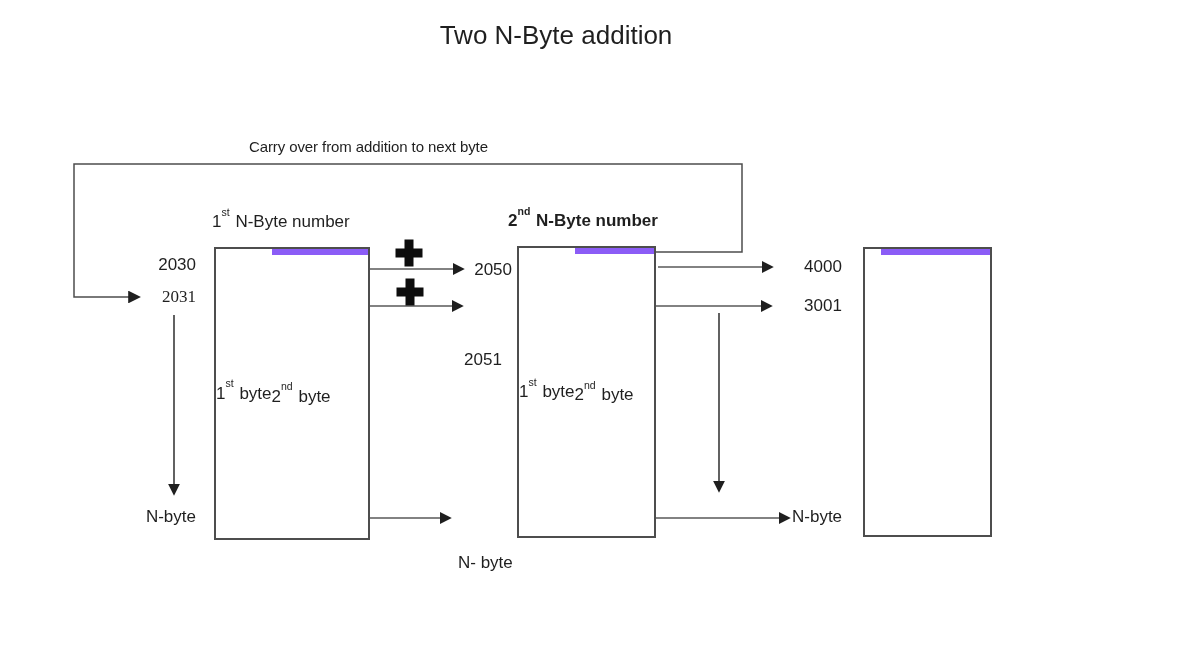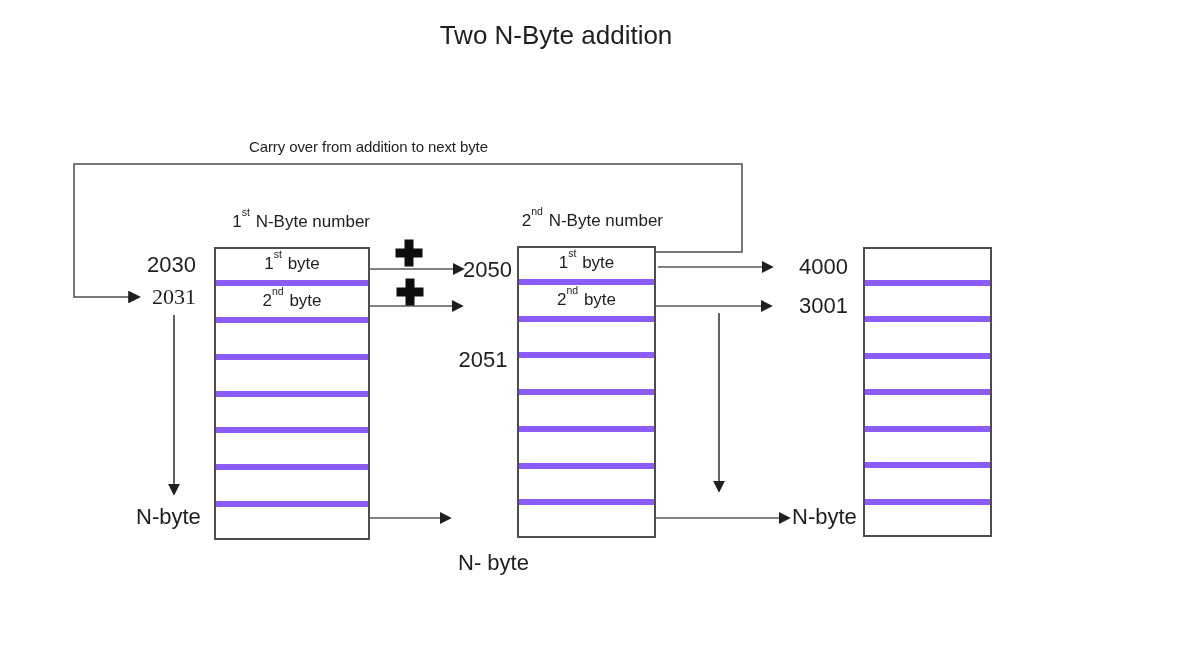--- a/index.html
+++ b/index.html
@@ -9,36 +9,36 @@
   }
   .abs { position:absolute; }
   .title {
     left:306px; width:500px; top:20px; text-align:center;
     font-size:26px; letter-spacing:0; white-space:nowrap;
   }
   .carry-label {
     left:249px; width:258px; top:138px; font-size:15px;
     letter-spacing:-0.1px; white-space:nowrap;
   }
-  .tbl-header { font-size:17px; white-space:nowrap; text-align:right; }
+  .tbl-header { font-size:17px; white-space:nowrap; text-align:left; }
   .h1 { left:212px; width:158px; top:212px; }
-  .h2 { left:508px; width:155px; top:211px; }
+  .h2 { left:508px; width:155px; top:211px;font-weight:bold; }
   .h3 { left:832px; width:162px; top:204px; }
-  .addr, .nbyte { font-size:22px; height:20px; line-height:20px; white-space:nowrap; }
+  .addr, .nbyte { font-size:17px; height:20px; line-height:20px; white-space:nowrap; }
   .a2030 { left:136px; width:60px; top:255px; text-align:right; }
   .a2031 { left:136px; width:60px; top:287px; text-align:right;font-family:Liberation Serif, serif; }
   .a2050 { left:454px; width:58px; top:260px; text-align:right; }
   .a2051 { left:454px; width:58px; top:314px; text-align:center;margin-top:36px; }
   .a3000 { left:799px; width:48px; top:257px; text-align:center; }
   .a3001 { left:799px; width:48px; top:296px; text-align:center; }
   .nb-left  { left:136px; width:60px; top:507px; text-align:right; }
   .nb-mid   { left:458px; top:505px;margin-top:48px; }
   .nb-right { left:792px; top:507px; }
   .mem-table {
-    position:absolute; display:flex; flex-direction:column;
+    position:absolute; display:flex; flex-direction:row;
     border:2px solid #4d4d4d; box-sizing:border-box; background:#fff;
   }
   .t1 { left:214px; top:247px; width:156px; height:293px; }
   .t2 { left:517px; top:246px; width:139px; height:292px; }
   .t3 { left:863px; top:247px; width:129px; height:290px; }
   .mem-table .cell {
     flex:1 1 0; border-top:6px solid #8b5cf6;
     display:flex; align-items:center; justify-content:center;
     font-size:17px; white-space:nowrap;
   }

